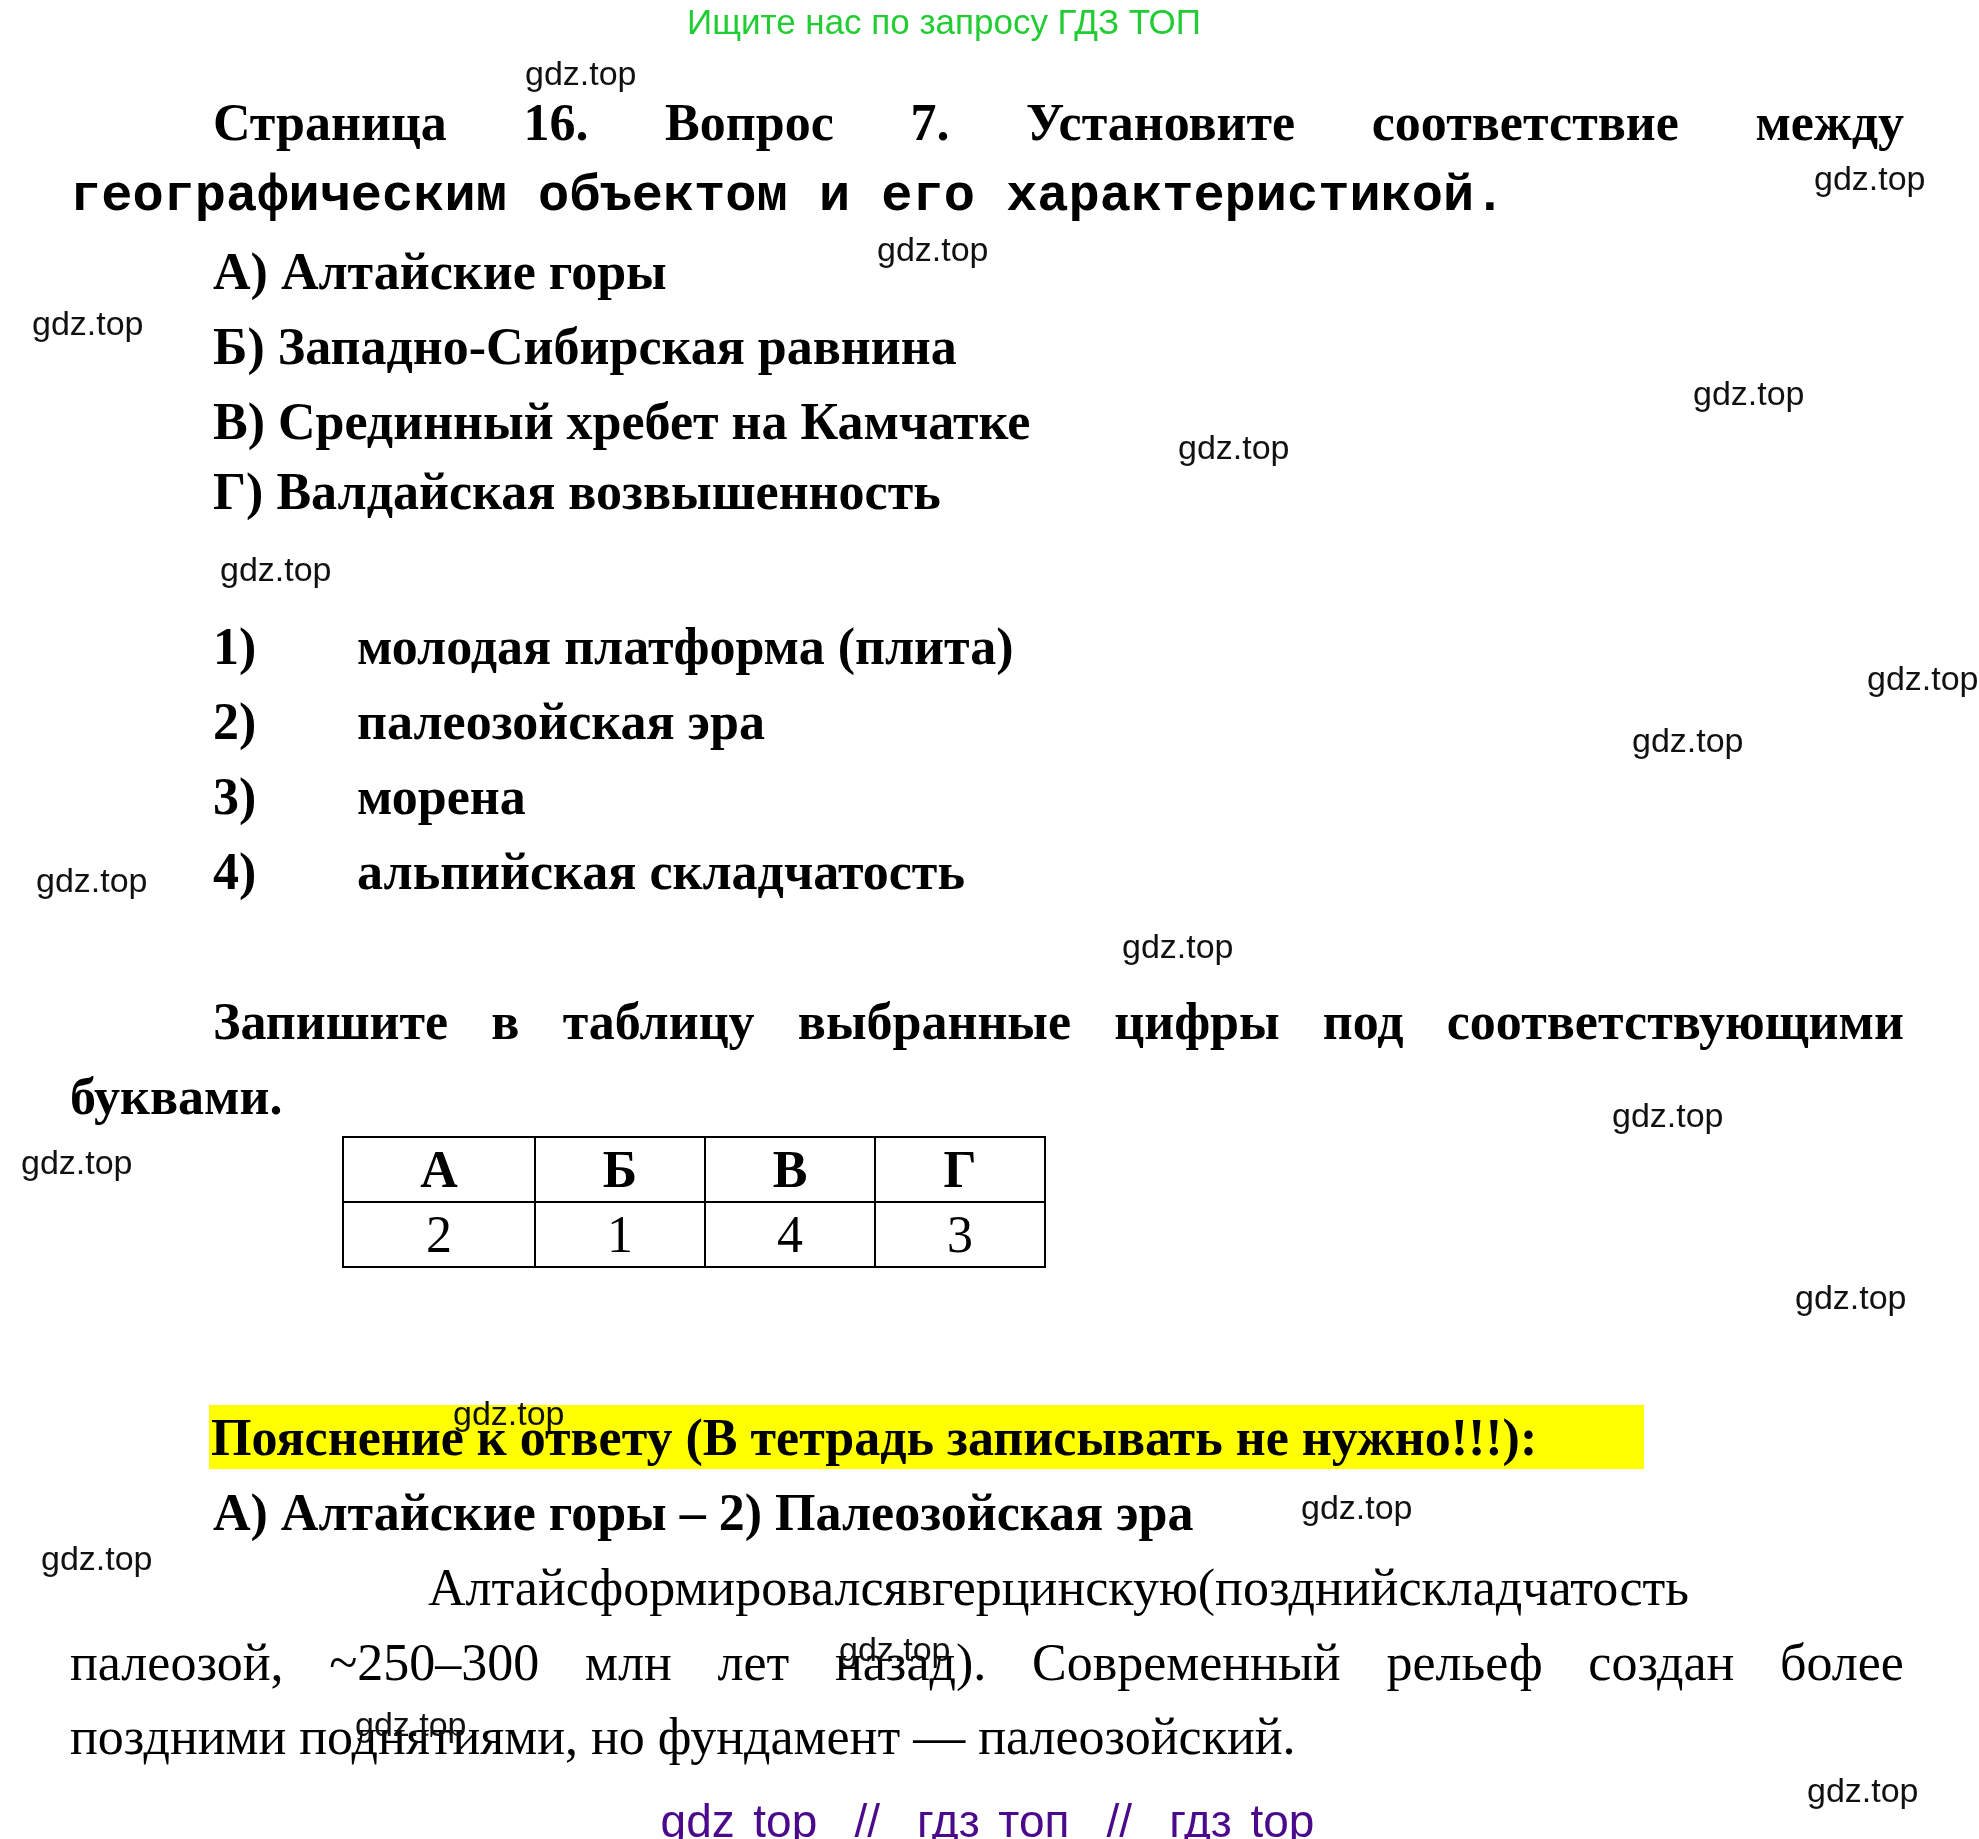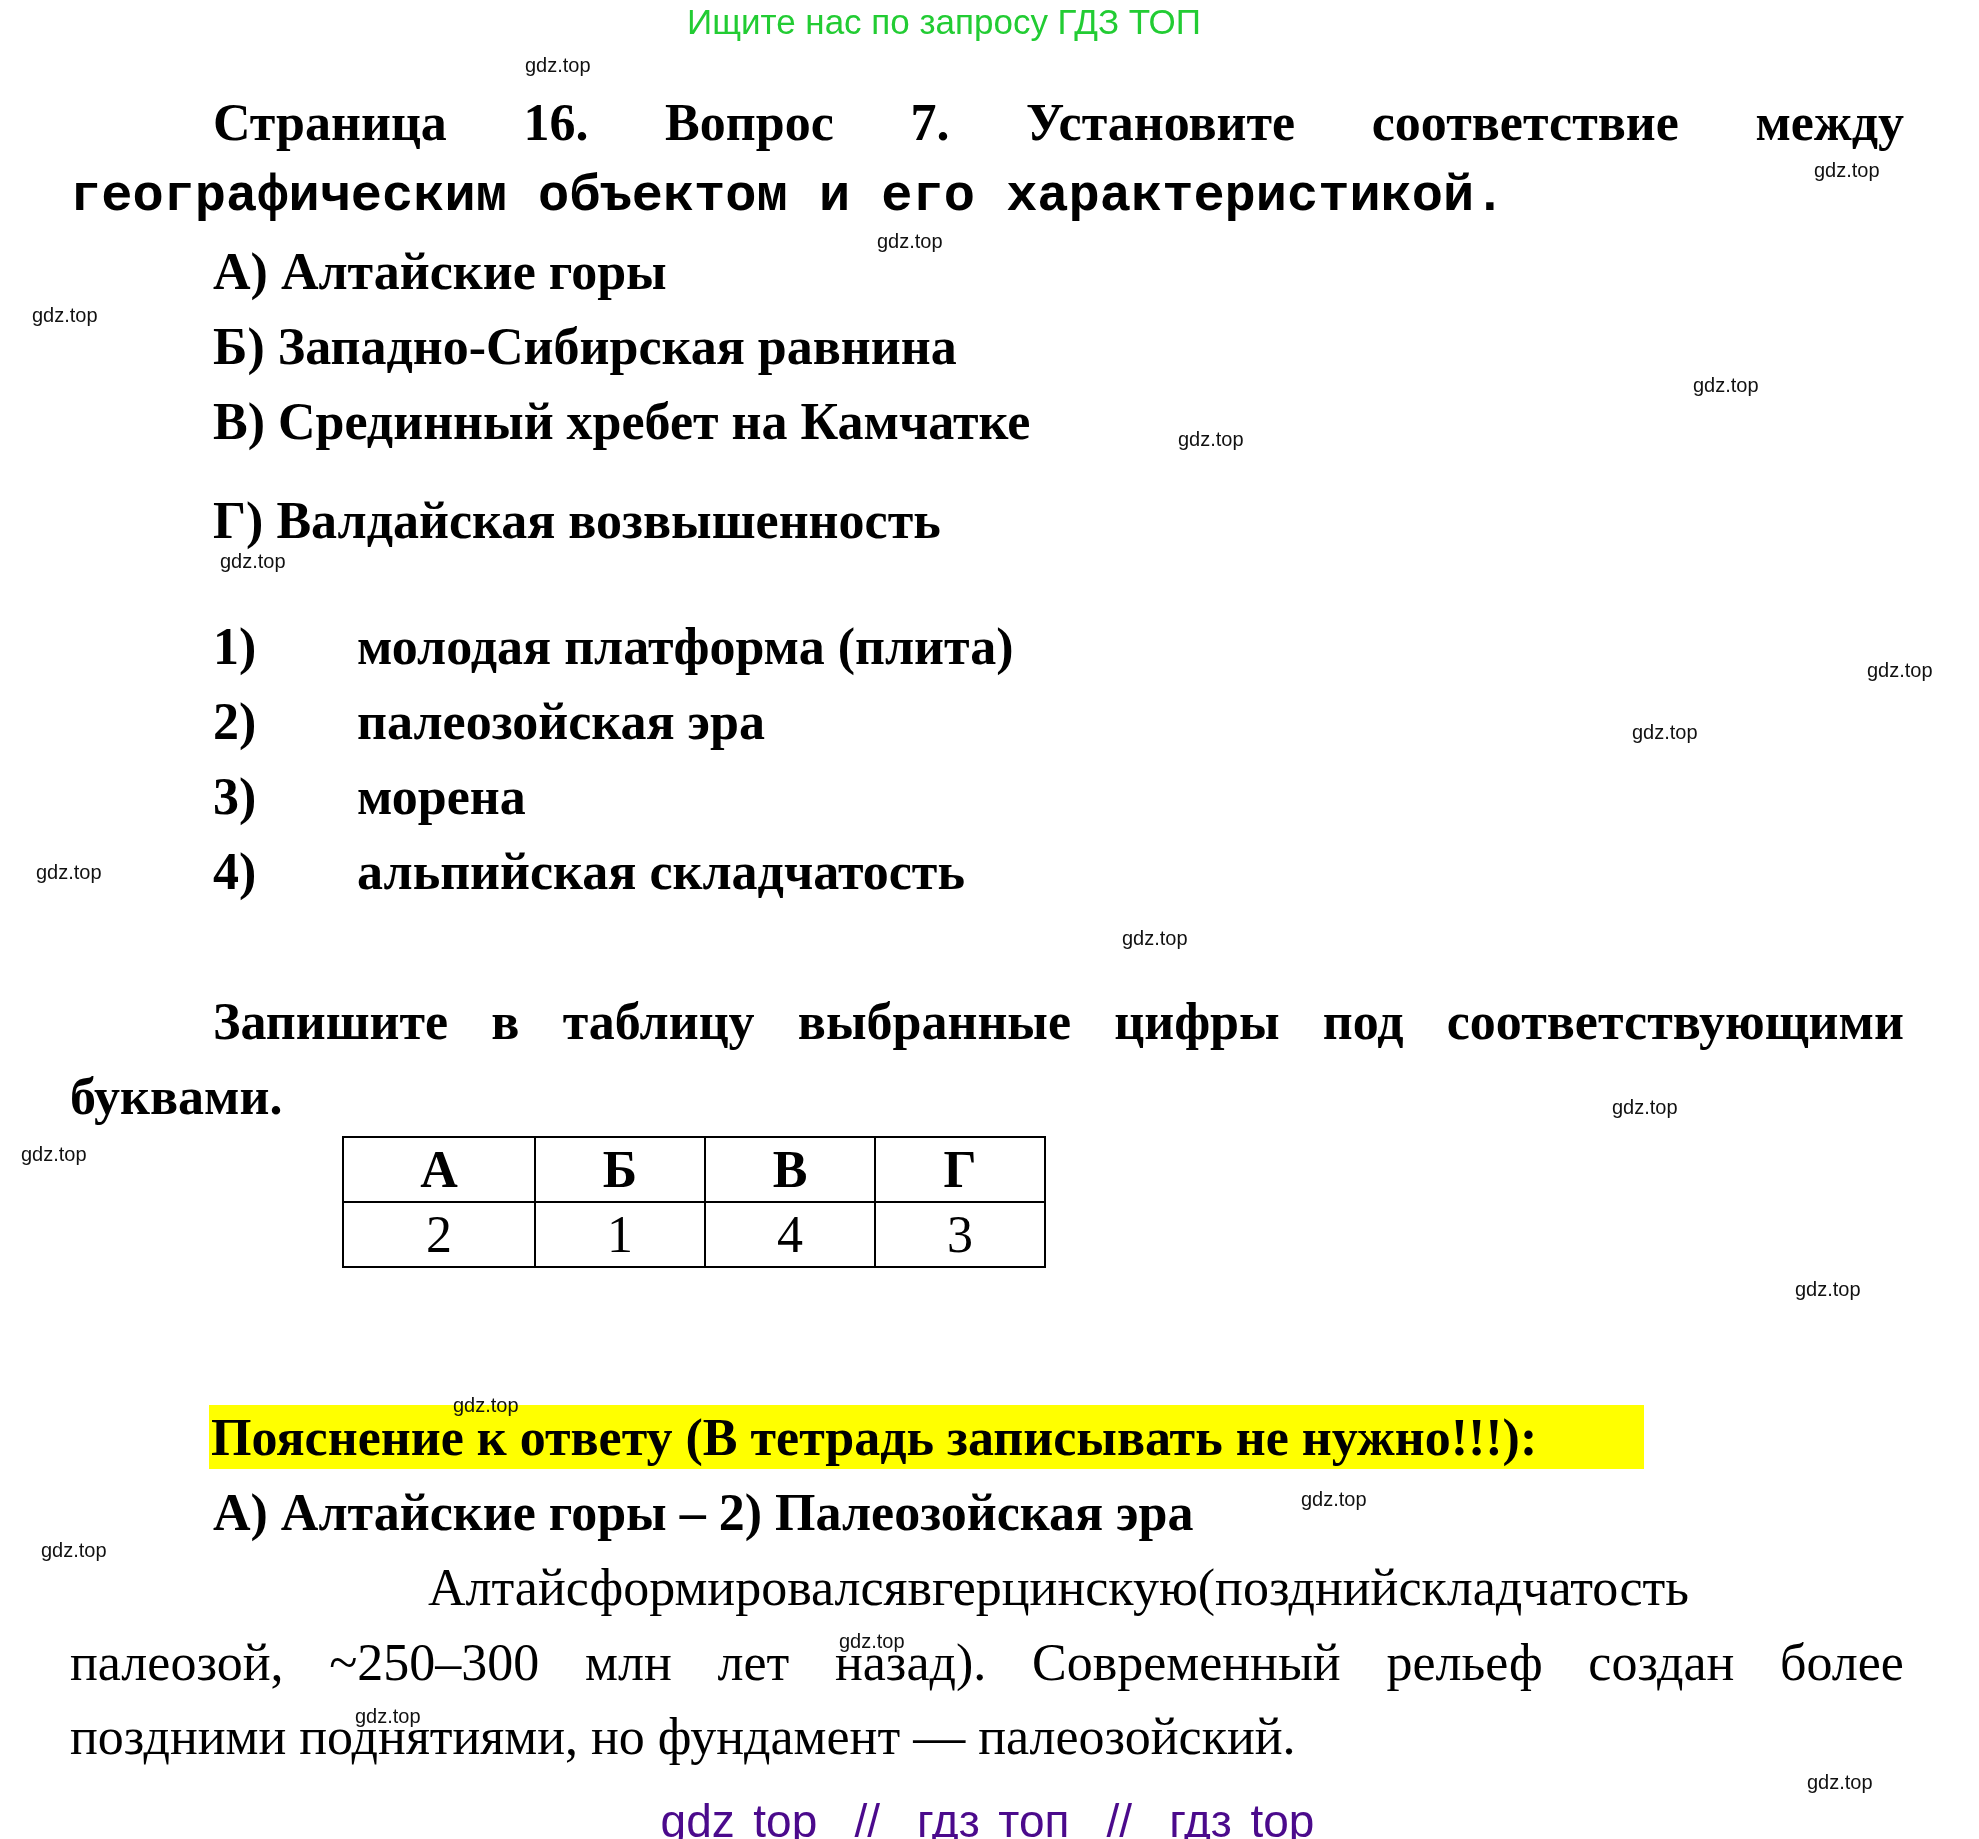--- a/index.html
+++ b/index.html
@@ -3,21 +3,21 @@
 <meta charset="utf-8">
 <style>
   html, body { margin: 0; padding: 0; background: #ffffff; }
   body { width: 1980px; height: 1840px; position: relative; overflow: hidden; }
   .abs { position: absolute; }
   .banner {
     position: absolute; left: 0; top: 1.9px; width: 1888px; text-align: center;
     font-family: "Liberation Sans", sans-serif; font-size: 35px; color: #22cc33;
   }
   .wm {
-    position: absolute; font-family: "Liberation Sans", sans-serif; font-size: 20px;
+    position: absolute; font-family: "Liberation Sans", sans-serif; font-size: 34px;
     color: #111111; white-space: nowrap;
   }
   .serif-b {
     font-family: "Liberation Serif", serif; font-weight: bold; color: #000;
     font-size: 52px; line-height: 75px;
   }
   .serif {
     font-family: "Liberation Serif", serif; color: #000;
     font-size: 52px; line-height: 75px;
   }
@@ -65,21 +65,21 @@
   <span>Алтайские горы</span>
 </div>
 <div class="line serif-b" style="top:309px;">
   <span>Б)</span>
   <span>Западно-Сибирская равнина</span>
 </div>
 <div class="line serif-b" style="top:384px;">
   <span>В)</span>
   <span>Срединный хребет на Камчатке</span>
 </div>
-<div class="line serif-b" style="top:483px;">
+<div class="line serif-b" style="top:454px;">
   <span>Г)</span>
   <span>Валдайская возвышенность</span>
 </div>
 
 <div class="serif-b">
   <span class="num" style="top:609px;">1)</span>
   <span class="opt-text" style="top:609px;">молодая платформа (плита)</span>
 </div>
 <div class="serif-b">
   <span class="num" style="top:684px;">2)</span>

